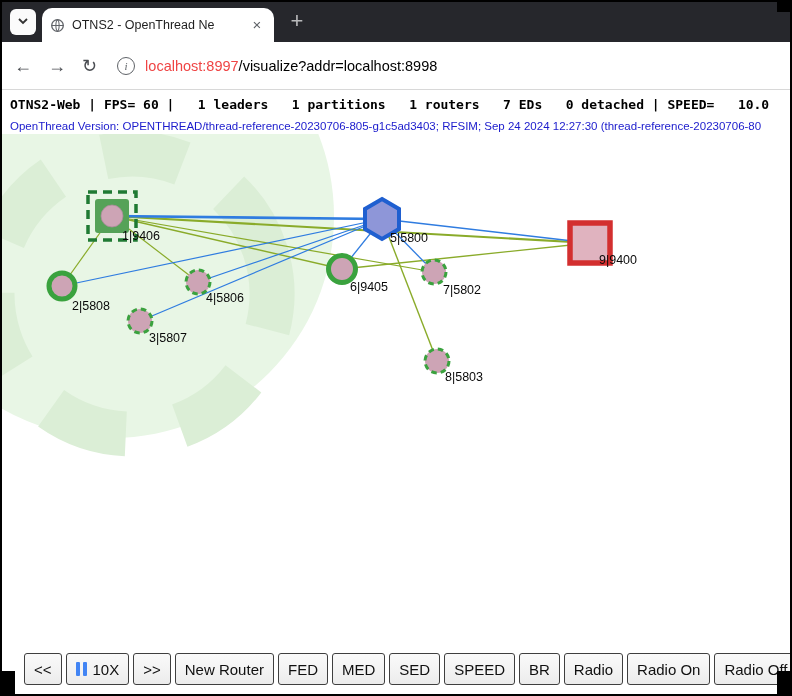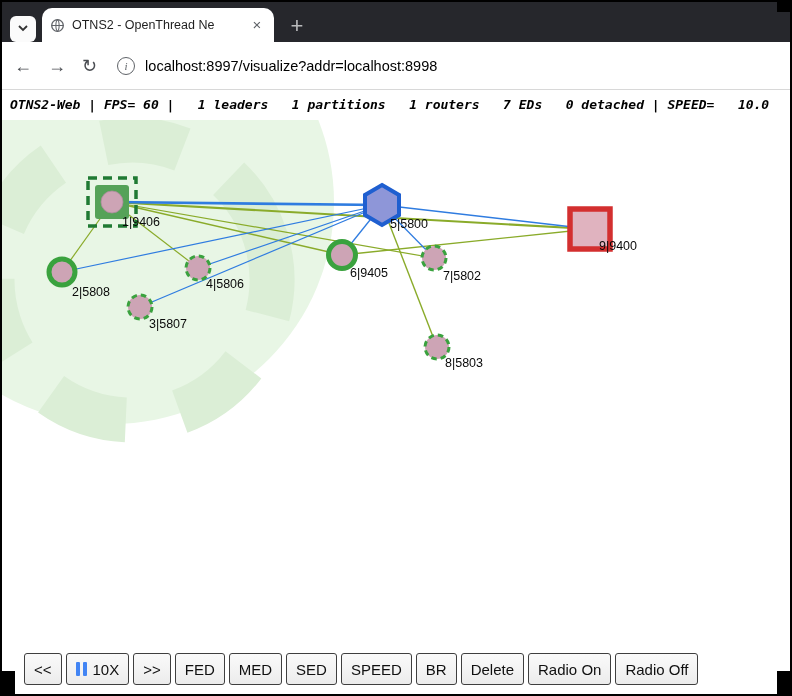--- a/index.html
+++ b/index.html
@@ -8,21 +8,21 @@
     position: relative;
     width: 792px; height: 696px;
     background: #fff;
     border: 2px solid #000;
     overflow: hidden;
     font-family: "Liberation Sans", sans-serif;
   }
   
   .tabstrip {
     height: 40px; background: #26272c;
-    display: flex; align-items: flex-end;
+    display: flex; align-items: center;
     padding-left: 8px;
   }
   .tab-search-btn {
     width: 26px; height: 26px; background: #fbfbfb;
     border-radius: 6px; display: flex; align-items: center; justify-content: center;
     margin-right: 6px; flex-shrink: 0;
   }
   .tab {
     height: 34px; align-self: flex-end;
     width: 232px; background: #ffffff;
@@ -50,28 +50,28 @@
     display: flex; align-items: center;
     padding: 0 12px; gap: 16px;
   }
   .nav-icon { font-size: 18px; color: #4a4d52; line-height: 1; }
   .info-icon {
     width: 18px; height: 18px; border: 1.6px solid #5f6368; border-radius: 50%;
     color: #5f6368; font-size: 11px; display: flex; align-items: center; justify-content: center;
     margin-left: 4px; flex-shrink: 0; font-family: "Liberation Serif", serif; font-style: italic;
   }
   .url { font-size: 14.5px; white-space: nowrap; margin-left: -6px; }
-  .url .host { color: #000000; }
+  .url .host { color: #ef4444; }
   .url .rest { color: #000000; }
   
   .content { position: relative; background: #fff; }
   .status-line {
     font-family: "DejaVu Sans Mono", monospace;
     font-weight: bold; font-size: 13px; color: #000;
-    white-space: pre; margin: 7px 0 8px 8px; font-style: italic;
+    white-space: pre; margin: 7px 0 8px 8px;
   }
   .version-line {
     font-size: 11.5px; color: #1a1acc;
     white-space: nowrap; overflow: hidden;
     margin: 4px 0 0 8px;
   }
   .net-svg { display: block; margin-top: 2px; }
   .net-svg text {
     font-family: "Liberation Sans", sans-serif;
     font-size: 12.5px; fill: #0a0a0a;
@@ -132,20 +132,21 @@
   <div class="addressbar">
     <span class="nav-icon">←</span>
     <span class="nav-icon">→</span>
     <span class="nav-icon">↻</span>
     <span class="info-icon">i</span>
     <span class="url"><span class="host">localhost:8997</span><span class="rest">/visualize?addr=localhost:8998</span></span>
   </div>
 
   <div class="content">
     <div class="status-line">OTNS2-Web | FPS= 60 |   1 leaders   1 partitions   1 routers   7 EDs   0 detached | SPEED=   10.0</div>
+    <div class="version-line">OpenThread Version: OPENTHREAD/thread-reference-20230706-805-g1c5ad3403; RFSIM; Sep 24 2024 12:27:30 (thread-reference-20230706-80</div>
 
     <svg class="net-svg" width="792" height="512" viewBox="0 0 792 512">
 
       <circle cx="110" cy="82" r="222" fill="#e8f6e5"></circle>
       <circle cx="130" cy="160" r="140" fill="none" stroke="#dbeed6" stroke-width="45" stroke-dasharray="80 55" transform="rotate(-18 130 160)"></circle>
 
       <g stroke="#8aab2a" fill="none">
         <line x1="110" y1="82" x2="588" y2="109" stroke-width="2.2"></line>
         <line x1="110" y1="82" x2="340" y2="135" stroke-width="1.4"></line>
         <line x1="110" y1="82" x2="432" y2="138" stroke-width="1.2"></line>
@@ -218,26 +219,27 @@
   <div class="toolbar">
     <button class="btn">&lt;&lt;</button>
     <button class="btn">
       <span class="pause-icon">
           <i></i>
           <i></i>
         </span>
       <span>10X</span>
     </button>
     <button class="btn">&gt;&gt;</button>
+    <button class="btn">New Router</button>
     <button class="btn">FED</button>
     <button class="btn">MED</button>
     <button class="btn">SED</button>
     <button class="btn">SPEED</button>
     <button class="btn">BR</button>
-    <button class="btn">Delete</button>
+    <button class="btn">Radio</button>
     <button class="btn">Radio On</button>
     <button class="btn">Radio Off</button>
 
   </div>
 
   <div class="corner bl"></div>
   <div class="corner br"></div>
   <div class="corner tr"></div>
 </div>
 

